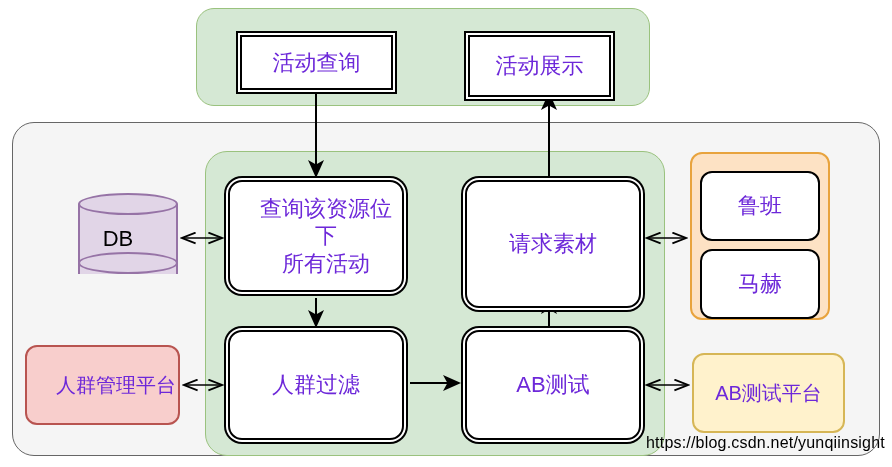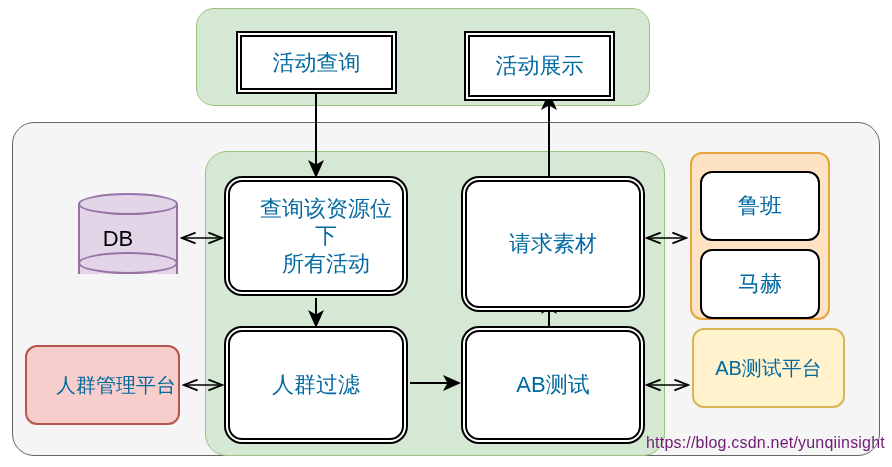--- a/index.html
+++ b/index.html
@@ -44,21 +44,21 @@
     border: 2px solid #e8a33d;
     border-radius: 12px;
   }
 
   
   .node {
     display: flex;
     align-items: center;
     justify-content: center;
     text-align: center;
-    color: #0369a1;
+    color: #6d28d9;
     background: #ffffff;
     font-size: 22px;
     line-height: 1.25;
     white-space: pre-line;
   }
   
   .node-dbl-sharp {
     background: #ffffff;
     border: 2px solid #000000;
     box-shadow: 0 0 0 2px #ffffff, 0 0 0 4px #000000;
@@ -92,21 +92,21 @@
   
   .n-activity-query   { left: 240px; top: 35px;  width: 153px; height: 55px; }
   .n-activity-display { left: 468px; top: 35px;  width: 143px; height: 62px; }
   .n-query-all        { left: 228px; top: 180px; width: 176px; height: 112px; padding-left: 20px; }
   .n-request-material { left: 465px; top: 180px; width: 176px; height: 128px; }
   .n-crowd-filter     { left: 228px; top: 330px; width: 176px; height: 110px; }
   .n-ab-test          { left: 465px; top: 330px; width: 176px; height: 110px; }
   .n-luban            { left: 700px; top: 162px; width: 120px; height: 70px; }
   .n-mach             { left: 700px; top: 240px; width: 120px; height: 70px; }
   .n-crowd-platform   { left: 25px;  top: 345px; width: 155px; height: 80px; font-size: 20px; }
-  .n-ab-platform      { left: 692px; top: 328px; width: 153px; height: 80px; font-size: 20px; }
+  .n-ab-platform      { left: 692px; top: 353px; width: 153px; height: 80px; font-size: 20px; }
 
   
   .db-cyl {
     left: 78px; top: 193px; width: 100px; height: 92px;
   }
   .db-cyl .body {
     position: absolute; left: 0; top: 11px; width: 100px; height: 70px;
     background: #e1d5e7;
     border-left: 2px solid #9673a6;
     border-right: 2px solid #9673a6;
@@ -135,21 +135,21 @@
   
   #edges {
     position: absolute; left: 0; top: 0; width: 892px; height: 467px;
     pointer-events: none;
   }
 
   
   .watermark {
     left: 646px; top: 434px;
     font-size: 16px;
-    color: #701a75;
+    color: #000000;
     letter-spacing: 0.2px;
     white-space: nowrap;
   }
 </style>
 </head>
 <body>
 
 <div id="canvas">
 
   <div class="abs container-top"></div>

